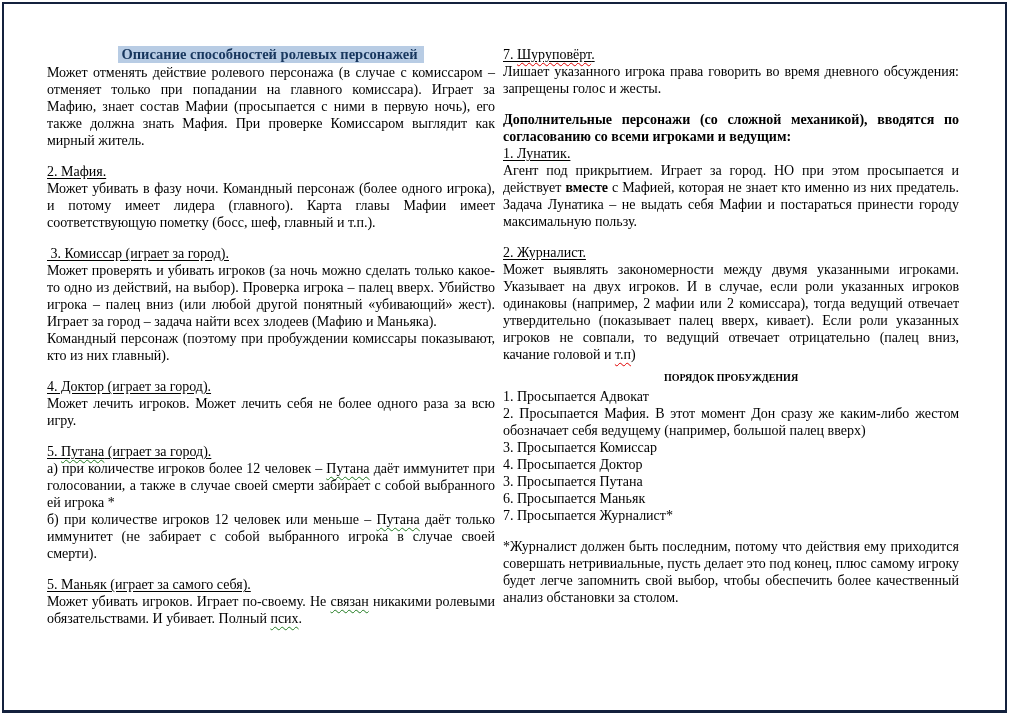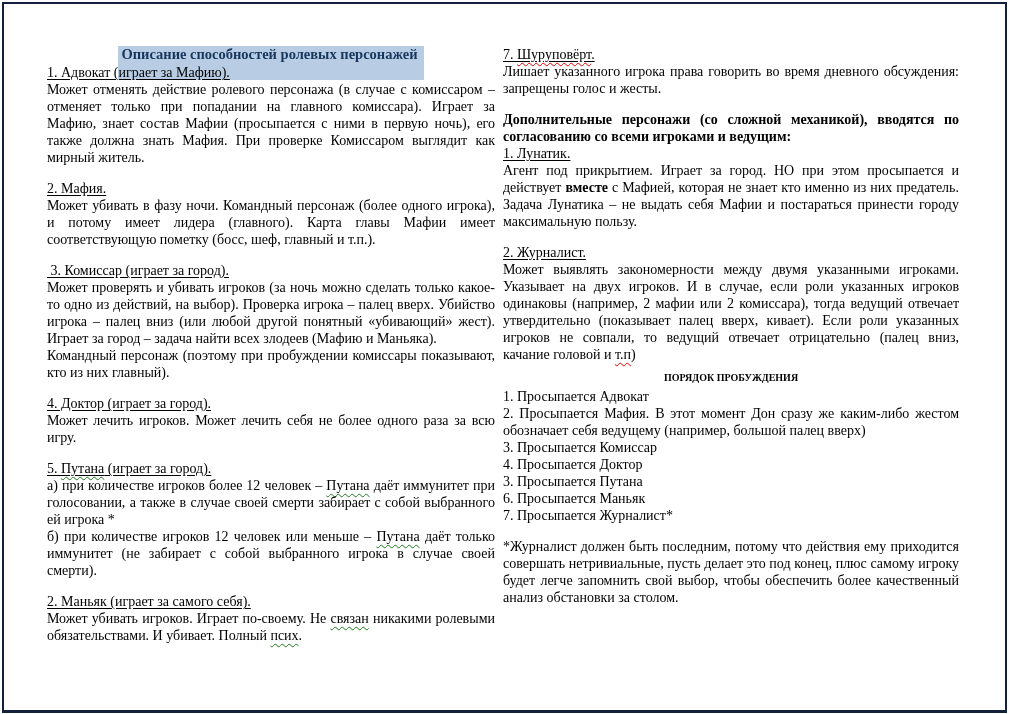--- a/index.html
+++ b/index.html
@@ -34,58 +34,57 @@
   .block.spacer { height: 14px; }
   .block.title {
     text-align: center;
     font-weight: bold;
     font-size: 14.5px;
     margin-bottom: 1px;
   }
   .block.title .run.hl {
     background: var(--title-highlight, #B8CCE4);
     color: var(--title-color, #17365D);
-    padding: 0 6px 18px 3px;
+    padding: 0 6px 1px 3px;
   }
   .block.center-heading {
     text-align: center;
     font-weight: bold;
     font-size: 10px;
     padding: 6px 0 2px 0;
   }
   .run.b { font-weight: bold; }
   .run.i { }
   .run.u { text-decoration: underline; text-underline-offset: 2px; }
   .sq-green { text-decoration: underline wavy #1f7a1f 1px; text-underline-offset: 3px; }
   .sq-red   { text-decoration: underline wavy #e00000 1px; text-underline-offset: 3px; }
 </style>
 </head>
 <body>
 
 <div class="sheet">
   <div class="col col-left">
       <div class="block title"><span class="run b hl">Описание способностей ролевых персонажей</span></div>
-      <div class="block heading"><span class="run u">1. Адвокат (играет за Мафию).</span></div>
       <div class="block para"><span class="run">Может отменять действие ролевого персонажа (в случае с комиссаром – отменяет только при попадании на главного комиссара). Играет за Мафию, знает состав Мафии (просыпается с ними в первую ночь), его также должна знать Мафия. При проверке Комиссаром выглядит как мирный житель.</span></div>
       <div class="block spacer"></div>
       <div class="block heading"><span class="run u">2. Мафия.</span></div>
       <div class="block para"><span class="run">Может убивать в фазу ночи. Командный персонаж (более одного игрока), и потому имеет лидера (главного). Карта главы Мафии имеет соответствующую пометку (босс, шеф, главный и т.п.).</span></div>
       <div class="block spacer"></div>
       <div class="block heading"><span class="run u">&nbsp;3. Комиссар (играет за город).</span></div>
       <div class="block para"><span class="run">Может проверять и убивать игроков (за ночь можно сделать только какое-то одно из действий, на выбор). Проверка игрока – палец вверх. Убийство игрока – палец вниз (или любой другой понятный «убивающий» жест). Играет за город – задача найти всех злодеев (Мафию и Маньяка).</span></div>
       <div class="block para"><span class="run">Командный персонаж (поэтому при пробуждении комиссары показывают, кто из них главный).</span></div>
       <div class="block spacer"></div>
       <div class="block heading"><span class="run u">4. Доктор (играет за город).</span></div>
       <div class="block para"><span class="run">Может лечить игроков. Может лечить себя не более одного раза за всю игру.</span></div>
       <div class="block spacer"></div>
       <div class="block heading"><span class="run u">5. </span><span class="run u"><span class="sq-green">Путана</span></span><span class="run u"> (играет за город).</span></div>
       <div class="block para"><span class="run">а) при количестве игроков более 12 человек – </span><span class="run"><span class="sq-green">Путана</span></span><span class="run"> даёт иммунитет при голосовании, а также в случае своей смерти забирает с собой выбранного ей игрока *</span></div>
       <div class="block para"><span class="run">б) при количестве игроков 12 человек или меньше – </span><span class="run"><span class="sq-green">Путана</span></span><span class="run"> даёт </span><span class="run i">только</span><span class="run"> иммунитет (не забирает с собой выбранного игрока в случае своей смерти).</span></div>
       <div class="block spacer"></div>
-      <div class="block heading"><span class="run u">2. Маньяк (играет за самого себя).</span></div>
+      <div class="block heading"><span class="run u">5. Маньяк (играет за самого себя).</span></div>
       <div class="block para"><span class="run">Может убивать игроков. Играет по-своему. Не </span><span class="run"><span class="sq-green">связан</span></span><span class="run"> никакими ролевыми обязательствами.  И убивает. Полный </span><span class="run"><span class="sq-green">псих</span></span><span class="run">.</span></div>
     </div>
   <div class="col col-right">
       <div class="block heading"><span class="run u">7. </span><span class="run u"><span class="sq-red">Шуруповёрт</span></span><span class="run u">.</span></div>
       <div class="block para"><span class="run">Лишает указанного игрока права говорить во время дневного обсуждения: запрещены голос и жесты.</span></div>
       <div class="block spacer"></div>
       <div class="block para"><span class="run b i">Дополнительные персонажи (со сложной механикой), вводятся по согласованию со всеми игроками и ведущим:</span></div>
       <div class="block heading"><span class="run u">1. Лунатик.</span></div>
       <div class="block para"><span class="run">Агент под прикрытием. Играет за город. НО при этом просыпается и действует </span><span class="run b">вместе</span><span class="run"> с Мафией, которая не знает кто именно из них предатель. Задача Лунатика – не выдать себя Мафии и постараться принести городу максимальную пользу.</span></div>
       <div class="block spacer"></div>

